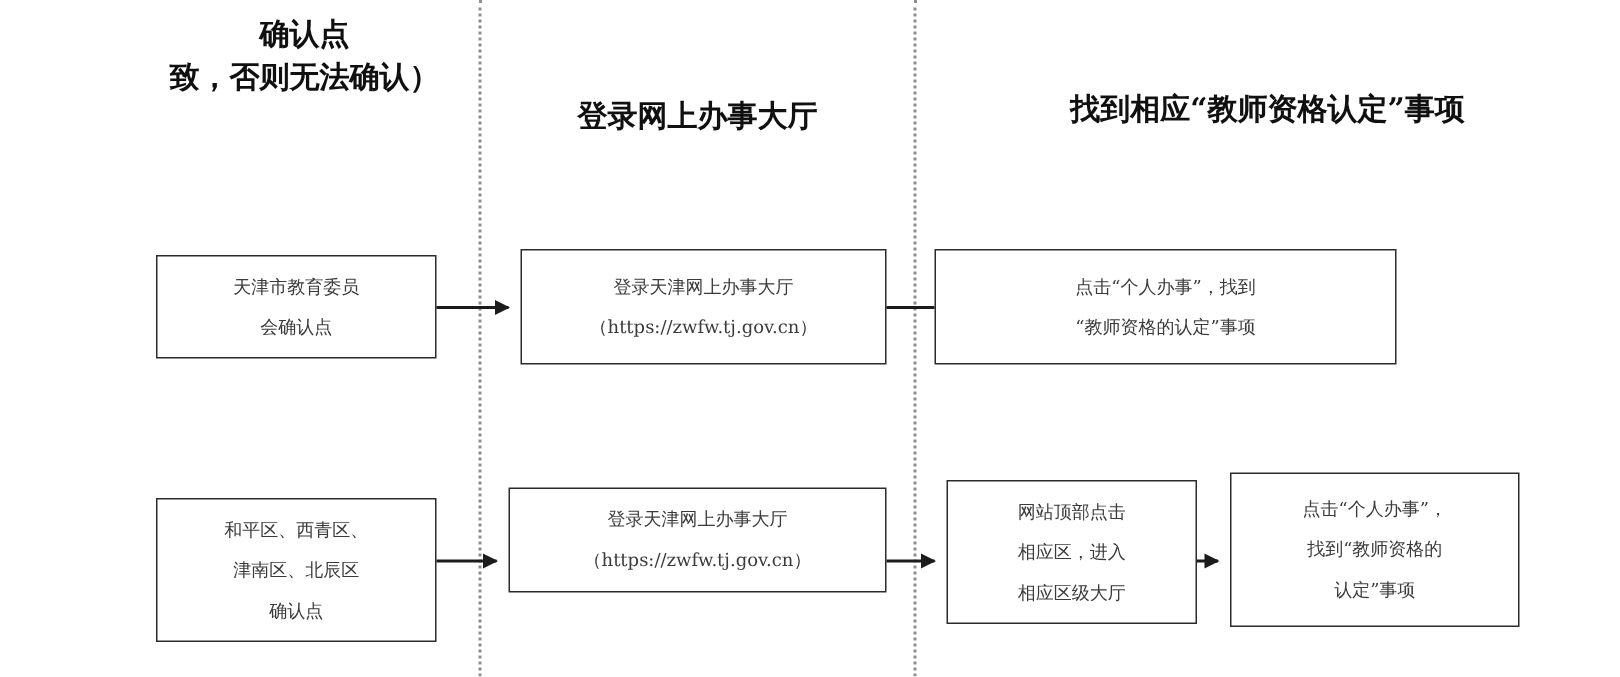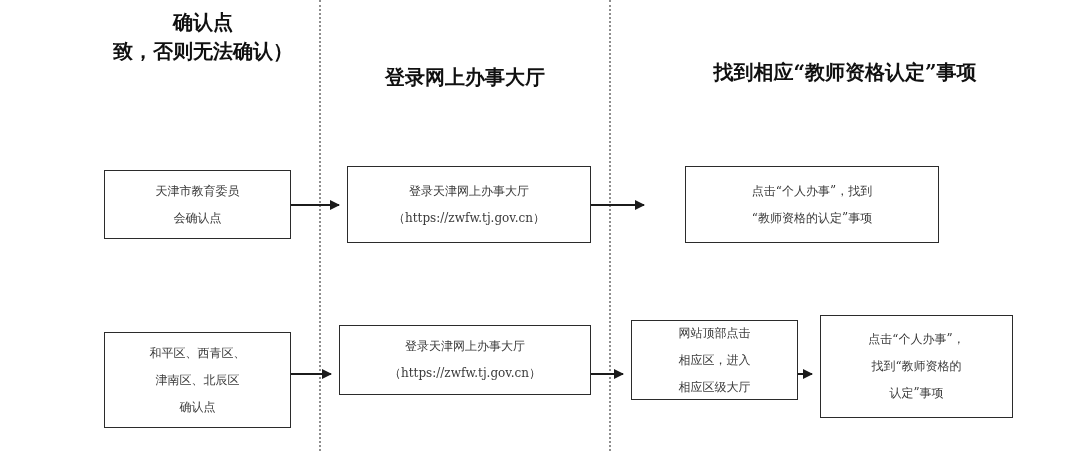--- a/index.html
+++ b/index.html
@@ -72,26 +72,26 @@
     display: block;
     width: 100%;
     padding: 0 4px;
     box-sizing: border-box;
   }
   .box .line { display: block; white-space: nowrap; }
 
   
   #box-r1c1 { left: 104px;  top: 170px; width: 187px; height: 69px; }
   #box-r1c2 { left: 347px;  top: 166px; width: 244px; height: 77px; }
-  #box-r1c3 { left: 685px;  top: 166px; width: 254px; height: 77px; }
+  #box-r1c3 { left: 623px;  top: 166px; width: 308px; height: 77px; }
 
   
   #box-r2c1 { left: 104px;  top: 332px; width: 187px; height: 96px; }
   #box-r2c2 { left: 339px;  top: 325px; width: 252px; height: 70px; }
-  #box-r2c3 { left: 631px;  top: 320px; width: 167px; height: 80px; }
+  #box-r2c3 { left: 631px;  top: 320px; width: 167px; height: 96px; }
   #box-r2c4 { left: 820px;  top: 315px; width: 193px; height: 103px; align-items: center; }
 
   
   .arrow {
     position: absolute;
     height: 2px;
     background: #1b1b1b;
   }
   .arrow::after {
     content: "";

